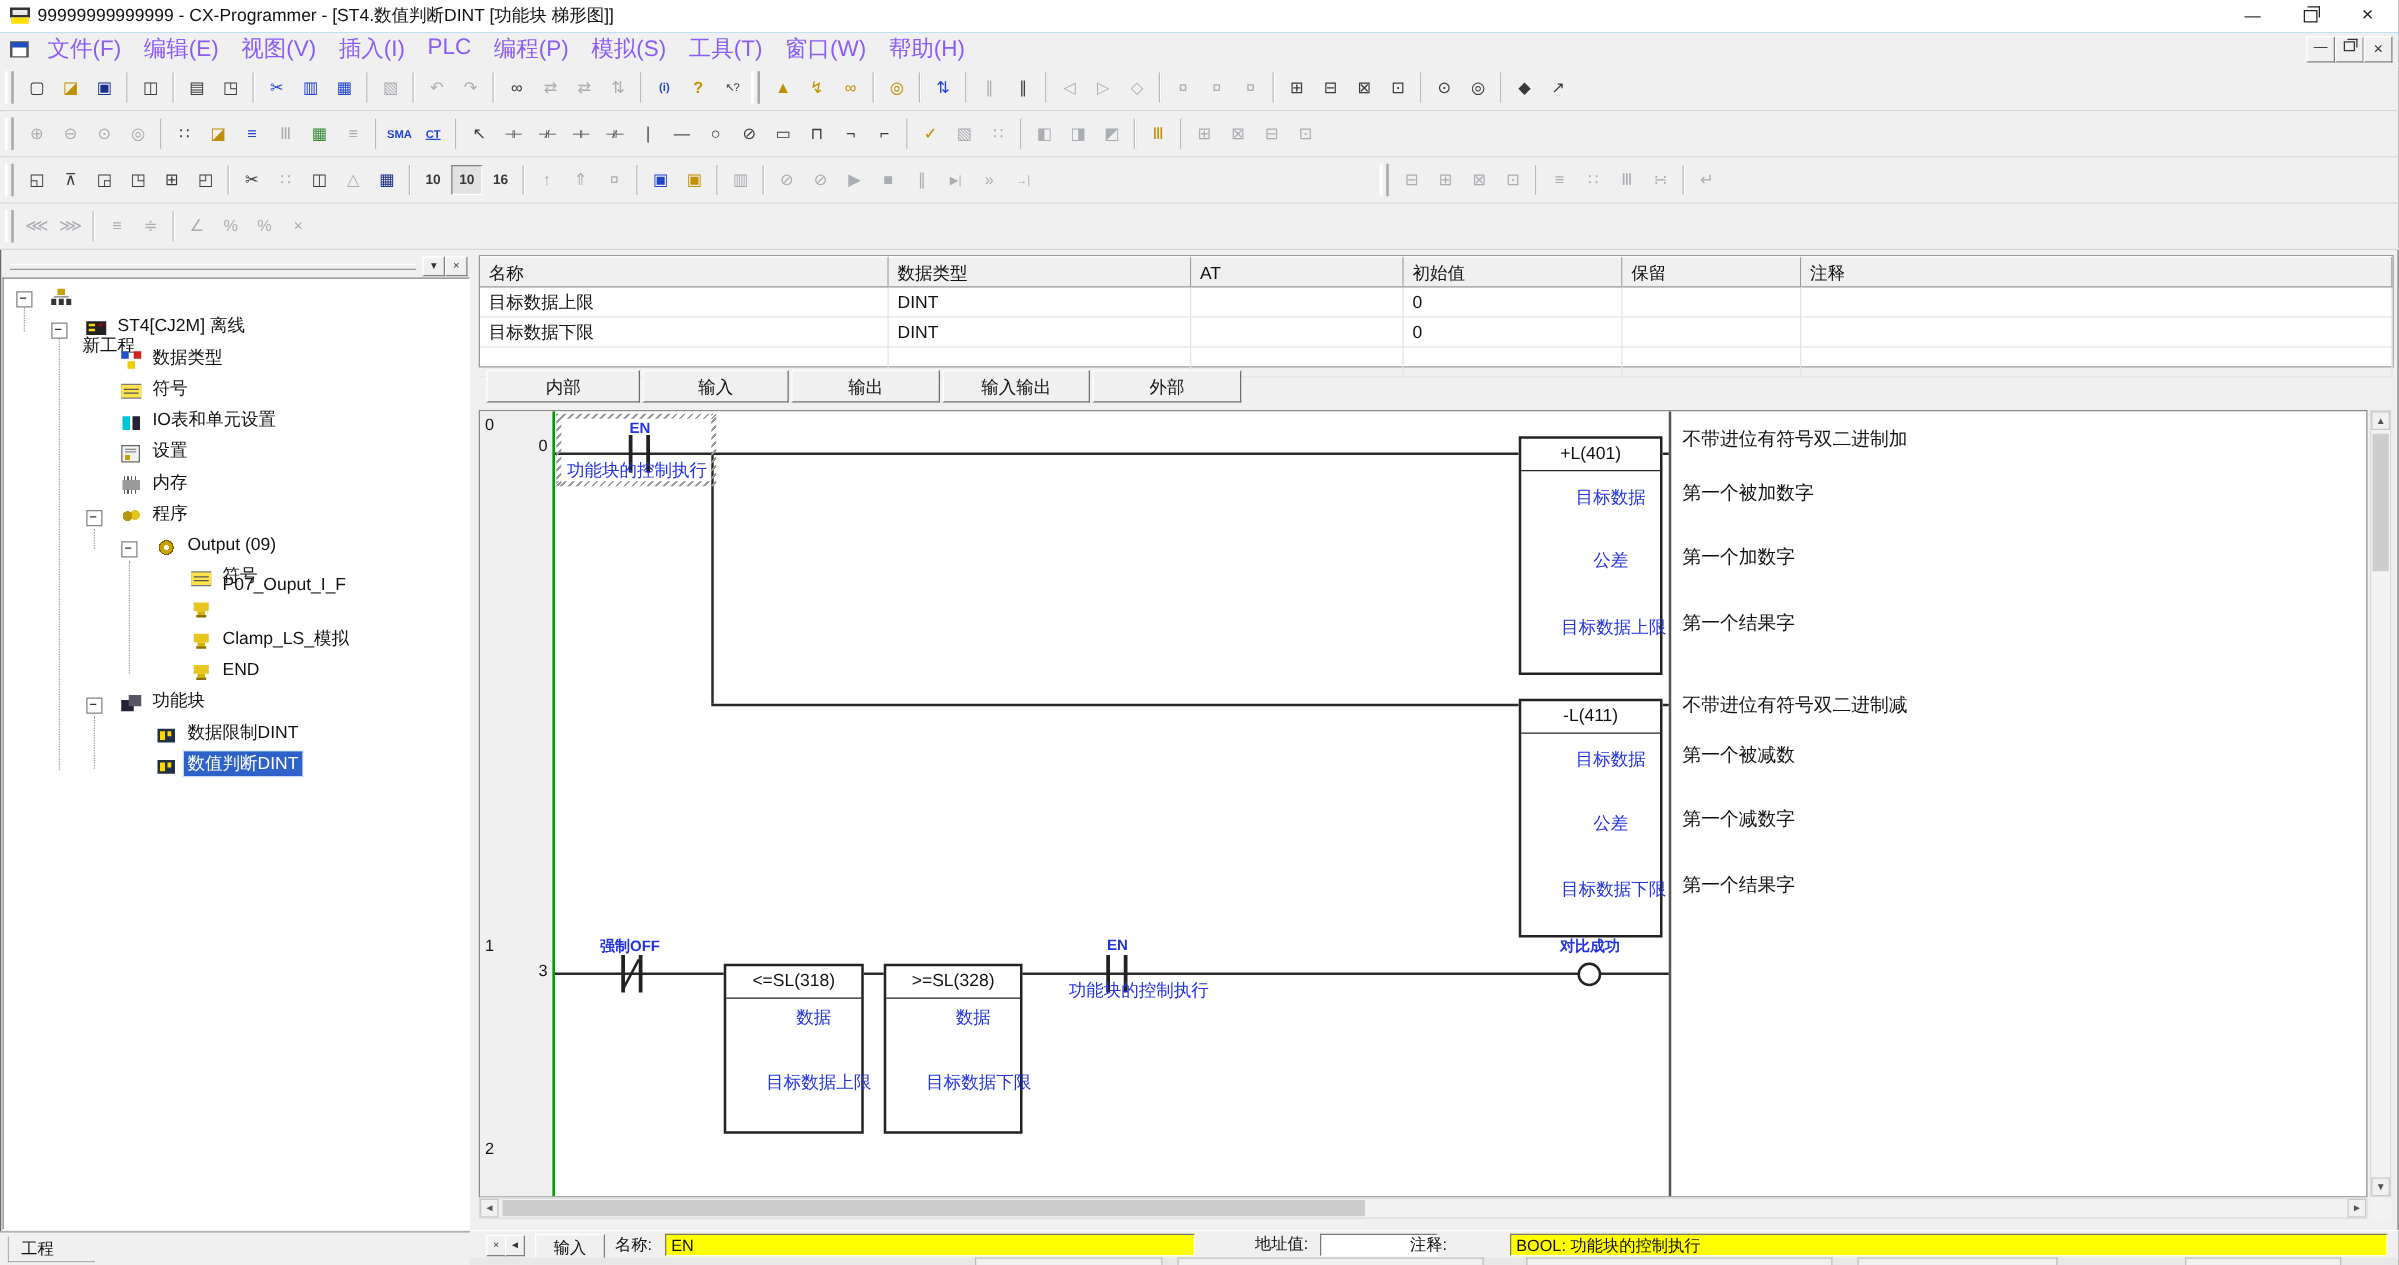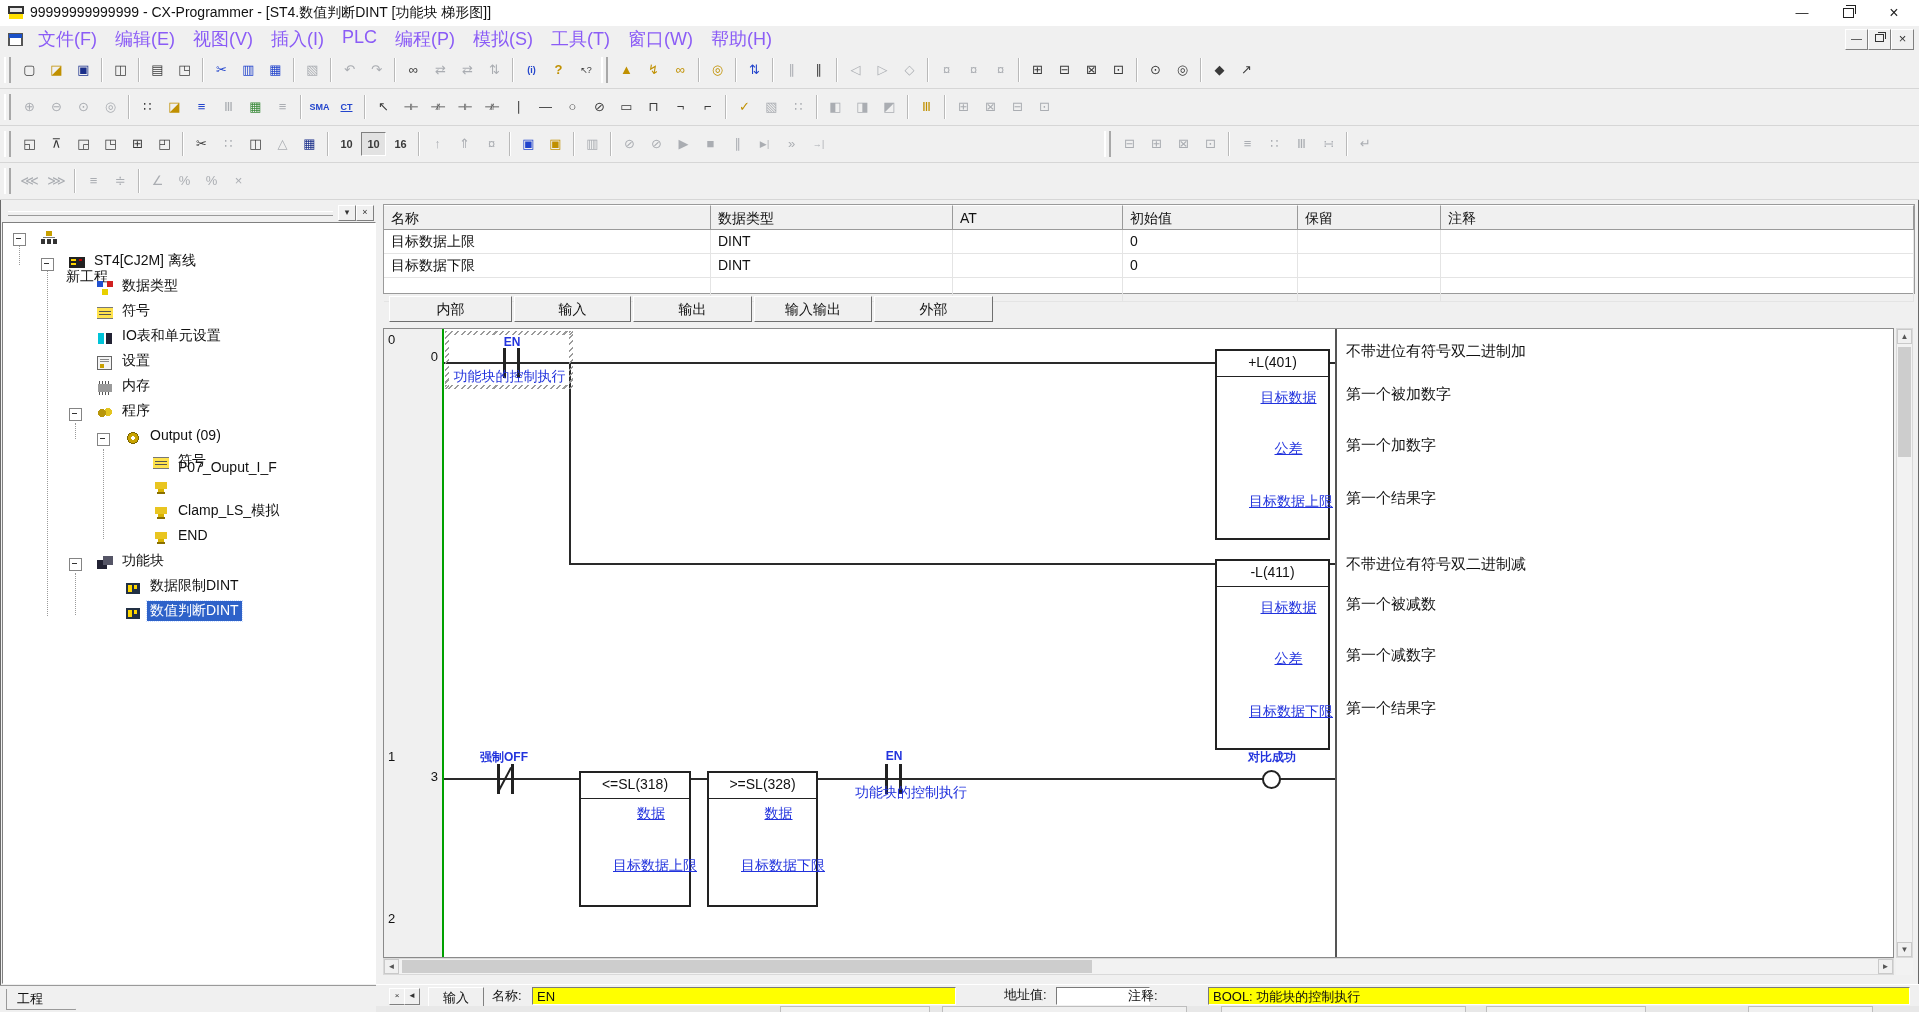--- a/index.html
+++ b/index.html
@@ -78,21 +78,21 @@
   #lrail-right{position:absolute;left:951px;top:0;width:2px;height:630px;background:#555;}
   .wire{position:absolute;background:#2a2a2a;}
   .rnum{position:absolute;font-size:13px;color:#111;}
   .cbar{position:absolute;width:3px;height:30px;background:#222;}
   .llabel{position:absolute;color:#2233dd;font-size:12px;font-weight:600;white-space:nowrap;}
   .lsym{position:absolute;color:#2233dd;font-size:14px;white-space:nowrap;}
   .lcomment{position:absolute;color:#111;font-size:15px;white-space:nowrap;}
   .fbbox{position:absolute;background:#fff;border:2px solid #222;box-sizing:border-box;}
   .fbtitle{position:absolute;left:0;right:0;top:3px;text-align:center;font-size:14px;color:#111;white-space:nowrap;}
   .fbsep{position:absolute;left:0;right:0;top:25px;border-top:1px solid #222;}
-  .fbparam{position:absolute;left:0;right:0;text-align:center;color:#2233dd;font-size:14px;text-decoration:underline;white-space:nowrap;padding-left:32px;}
+  .fbparam{position:absolute;left:0;right:0;text-align:center;color:#2233dd;font-size:14px;white-space:nowrap;padding-left:32px;}
   .coil{position:absolute;width:15px;height:15px;border:2px solid #222;border-radius:50%;background:#fff;}
   .slash{position:absolute;width:26px;height:2px;background:#222;transform:rotate(-62deg);}
   .hstrip{position:absolute;background:repeating-linear-gradient(135deg,#9a9a9a 0 1.5px,transparent 1.5px 4.5px);}
   
   .sb{position:absolute;background:#f2f2f2;border:1px solid #d9d9d9;box-sizing:border-box;}
   .sbtn{position:absolute;width:15px;height:15px;background:#f0f0f0;border:1px solid #c9c9c9;text-align:center;line-height:13px;font-size:8px;color:#555;box-sizing:border-box;}
   .sthumb{position:absolute;background:#cdcdcd;}
   
   #bottom-bar{position:absolute;left:376px;top:984px;width:1543px;height:22px;background:#f0f0f0;border-top:1px solid #fff;}
   .bbtn{position:absolute;width:14px;height:15px;background:#f0f0f0;border:1px solid;border-color:#fff #808080 #808080 #fff;font-size:8px;line-height:13px;text-align:center;color:#333;}

